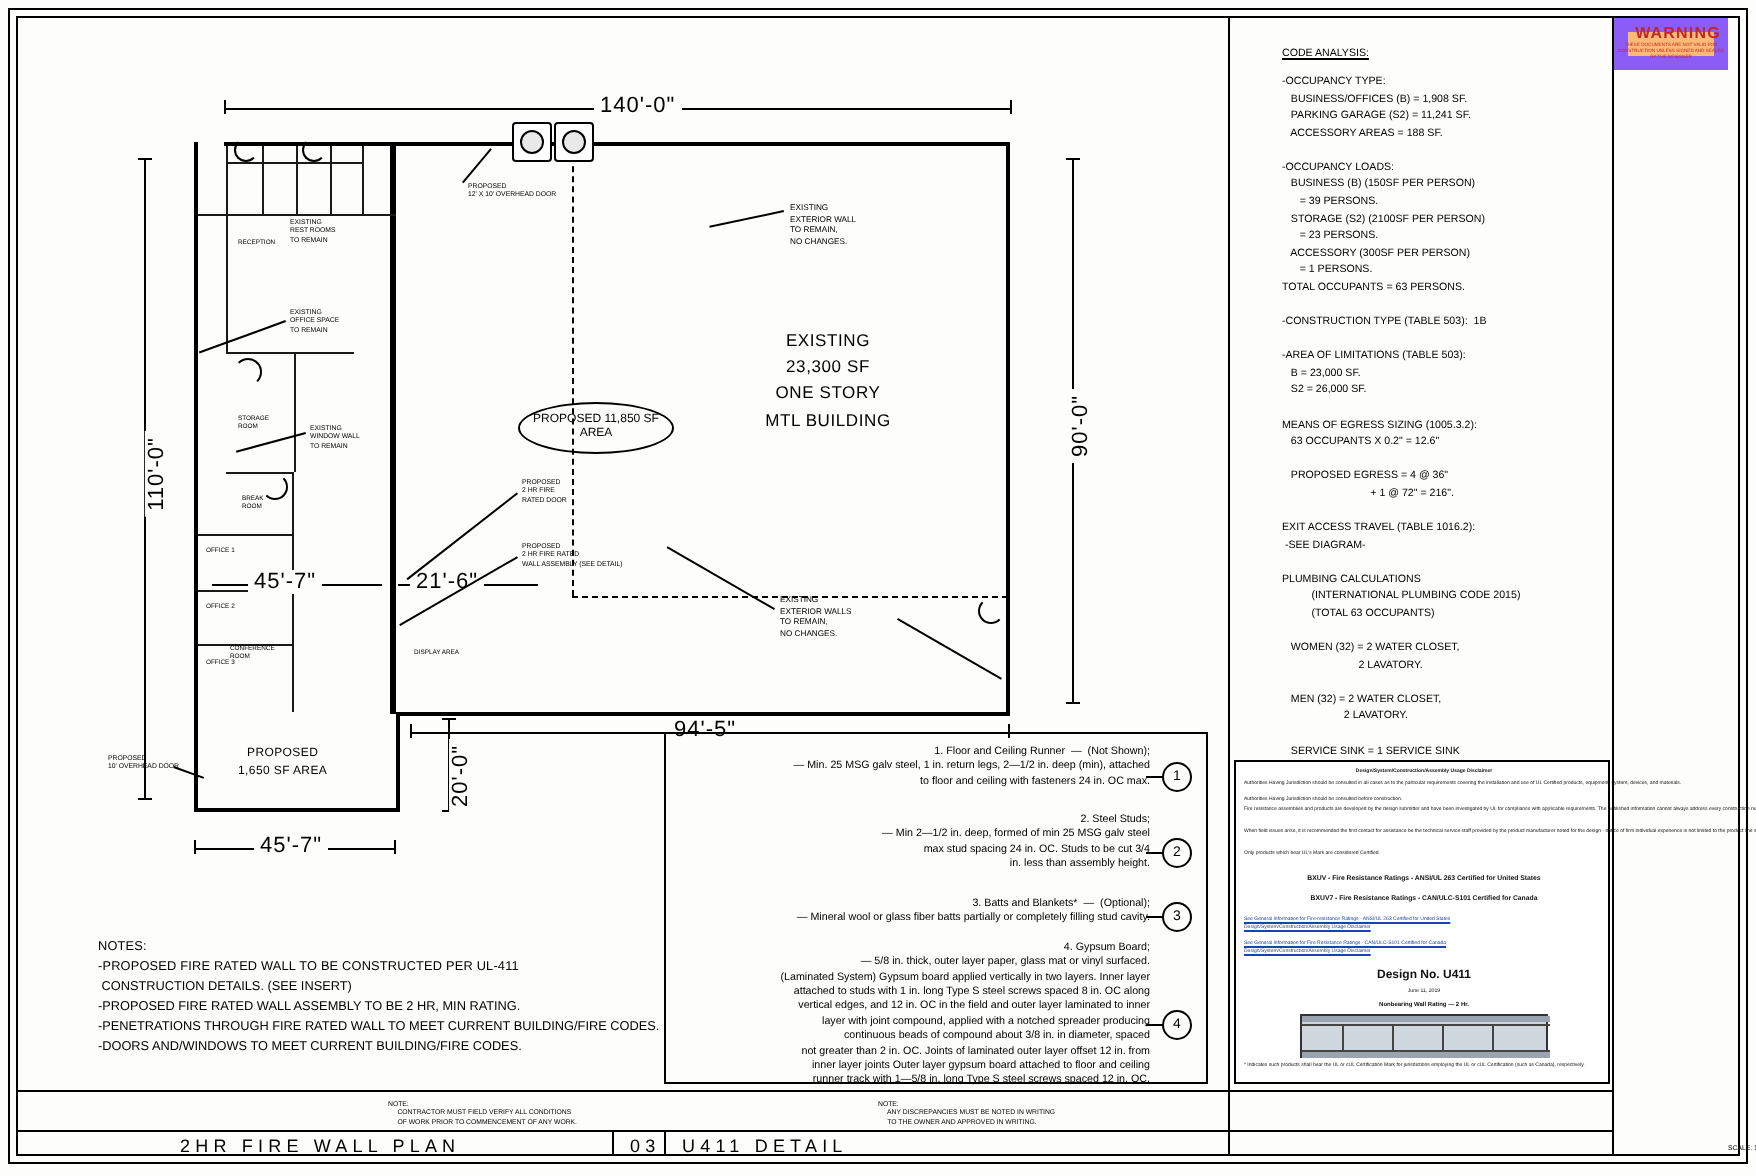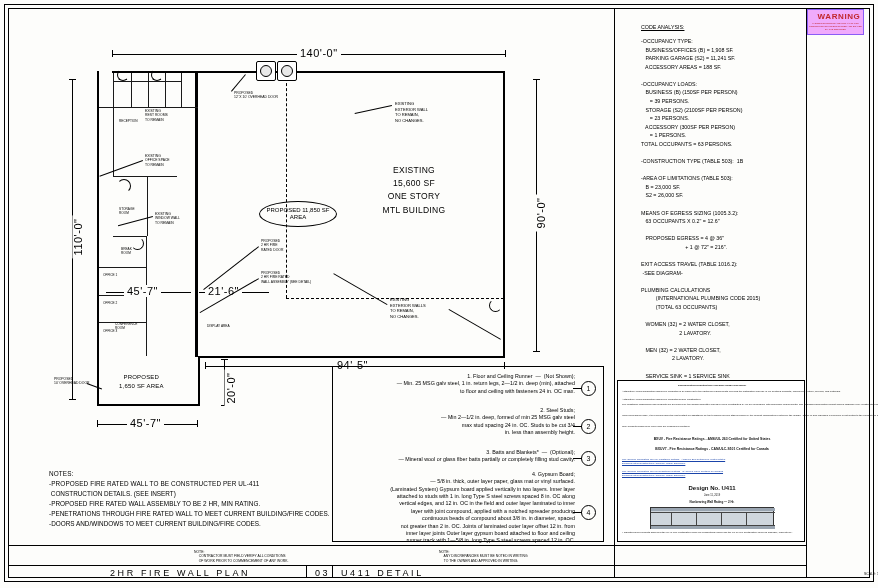--- a/index.html
+++ b/index.html
@@ -95,21 +95,21 @@
 
   
   #ul-panel { left: 617px; top: 380px; width: 188px; height: 162px; border: 1px solid #000; background:#fff; }
   .ul-tiny { position: absolute; font-size: 2.5px; line-height: 1.45; color: #111; white-space: pre; }
   .ul-bold { font-weight: bold; }
   .ul-link { color: #1a44aa; text-decoration: underline; }
 
   
   #title-col { left: 806px; top: 9px; width: 65px; height: 568px; border-left: 1px solid #000; }
 
-  #warn-box { left: 810px; top: 505px; width: 57px; height: 26px; border:1px solid #8b5cf6; background:#f0abfc; }
+  #warn-box { left: 810px; top: 505px; width: 57px; height: 26px; border:7px solid #8b5cf6; background:#fdba74; }
   .warn-word {
     position:absolute; left:0; top:3px; width:100%; text-align:center;
     font-size: 8px; font-weight: bold; color:#c1272d; letter-spacing: .6px;
   }
   .warn-sub { position:absolute; left:2px; top:13px; width:53px; text-align:center; font-size:2.3px; color:#c1272d; line-height:1.3;}
 
   
   #bottom-strip { left: 9px; top: 545px; width: 797px; height: 32px; border-top: 1px solid #000; }
   .strip-title { position:absolute; font-size: 9px; letter-spacing: 2.6px; color:#000; }
   .strip-div { position:absolute; width:1px; background:#000; }
@@ -206,21 +206,21 @@
     <div class="tickh" style="left:212px; top:350px;"></div>
     <div class="tickh" style="left:212px; top:396px;"></div>
     <div class="dimlabel-v" style="left:203px; top:373px; transform: rotate(-90deg);">20'-0"</div>
 
     <div class="dimline" style="left:88px; top:415px; width:100px;"></div>
     <div class="tick" style="left:88px; top:411px;"></div>
     <div class="tick" style="left:188px; top:411px;"></div>
     <div class="dimlabel" style="left:118px; top:408px;">45'-7"</div>
 
     <div class="txt ctr" style="left:350px; top:155px; width:110px; font-size:8.5px; line-height:1.55; letter-spacing:.3px;">EXISTING
-15,600 SF
+23,300 SF
 ONE STORY
 MTL BUILDING</div>
 
     <div class="bubble" style="left:250px; top:192px; width:78px; height:26px; border-radius:50%; font-size:6px;">PROPOSED
 11,850 SF AREA</div>
 
     <div class="note-md" style="left:110px; top:364px; font-size:6px; text-align:center;">PROPOSED
 1,650 SF AREA</div>
 
     <div class="note-xs" style="left:225px; top:82px;">PROPOSED
@@ -410,21 +410,21 @@
   </div>
 
   <div class="abs" id="bottom-strip">
     <div class="note-xs" style="left:185px; top:4px;">NOTE:
      CONTRACTOR MUST FIELD VERIFY ALL CONDITIONS
      OF WORK PRIOR TO COMMENCEMENT OF ANY WORK.</div>
     <div class="note-xs" style="left:430px; top:4px;">NOTE:
      ANY DISCREPANCIES MUST BE NOTED IN WRITING
      TO THE OWNER AND APPROVED IN WRITING.</div>
     <div class="ln" style="left:0; top:19px; width:797px; height:1px;"></div>
-    <div class="strip-title" style="left:101px; top:22px;text-align:center;">2HR FIRE WALL PLAN</div>
+    <div class="strip-title" style="left:81px; top:22px;text-align:center;">2HR FIRE WALL PLAN</div>
     <div class="note-xs" style="left:855px; top:26px;">SCALE: 1/8"=1'</div>
     <div class="strip-div" style="left:297px; top:19px; height:13px;"></div>
     <div class="strip-title" style="left:306px; top:22px;">03</div>
     <div class="strip-div" style="left:323px; top:19px; height:13px;"></div>
     <div class="strip-title" style="left:332px; top:22px;">U411 DETAIL</div>
   </div>
 
   <div class="ln" style="left:806px; top:9px; width:1px; height:568px;"></div>
 
 </div>

